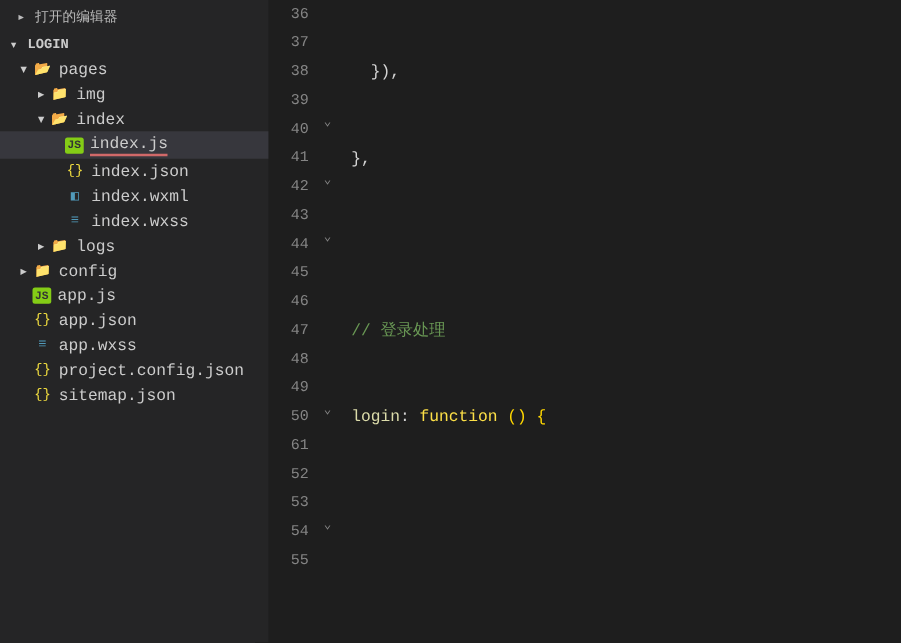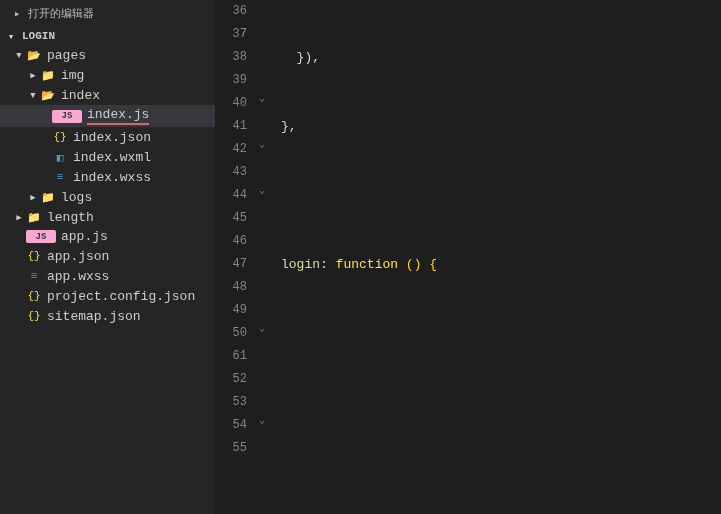--- a/index.html
+++ b/index.html
@@ -7,21 +7,21 @@
     .sidebar { width: 215px; background: #252526; overflow-y: auto; }
     .sidebar-header { padding: 6px 12px; color: #bbb; font-size: 11px; text-transform: uppercase; display: flex; align-items: center; gap: 4px; }
     .section-header { padding: 3px 6px; color: #ccc; font-size: 11px; font-weight: bold; display: flex; align-items: center; gap: 4px; }
     .tree { list-style: none; }
     .tree-item { display: flex; align-items: center; padding: 2px 0; cursor: pointer; color: #ccc; font-size: 13px; white-space: nowrap; }
     .tree-item.active { background: #37373d; }
     .chev { width: 10px; height: 10px; display: inline-flex; align-items: center; justify-content: center; margin-right: 2px; }
     .icon { width: 16px; height: 16px; display: inline-flex; align-items: center; justify-content: center; margin-right: 5px; font-size: 11px; }
     .i-folder { color: #c09553; }
     .i-folder-open { color: #dcb67a; }
-    .i-js { background: #f9a8d4; color: #333; font-weight: bold; font-size: 9px; border-radius: 2px; width: 30px; height: 13px; }
+    .i-js { background: #84cc16; color: #333; font-weight: bold; font-size: 9px; border-radius: 2px; width: 15px; height: 13px; }
     .i-json { color: #f1dd3f; }
     .i-wxml { color: #519aba; }
     .i-wxss { color: #519aba; }
     .i-img { color: #a074c4; }
     .indent { display: inline-block; }
     .editor { flex: 1; display: flex; background: #1e1e1e; position: relative; justify-content: flex-end; }
     .gutter { width: 42px; text-align: right; color: #858585; padding-right: 10px; user-select: none; font-size: 12px; line-height: 23px; padding-top: 0; }
     .fold-col { width: 18px; position: relative; }
     .fold { position: absolute; left: 2px; color: #858585; cursor: pointer; font-size: 10px; }
     .code { flex: 1; padding-left: 6px; font-size: 13px; line-height: 23px; white-space: pre; }
@@ -91,21 +91,21 @@
     <li class="tree-item">
         <span class="indent" style="width:28px"></span>
         <span class="chev">▸</span>
         <span class="icon i-folder">📁</span>
         <span>logs</span>
       </li>
     <li class="tree-item">
         <span class="indent" style="width:14px"></span>
         <span class="chev">▸</span>
         <span class="icon i-folder">📁</span>
-        <span>length</span>
+        <span>config</span>
       </li>
     <li class="tree-item">
         <span class="indent" style="width:26px"></span>
         <span class="icon i-js">JS</span>
         <span>app.js</span>
       </li>
     <li class="tree-item">
         <span class="indent" style="width:26px"></span>
         <span class="icon i-json">{}</span>
         <span>app.json</span>
@@ -157,20 +157,21 @@
     <span class="fold" style="top:92px">⌄</span>
     <span class="fold" style="top:138px">⌄</span>
     <span class="fold" style="top:184px">⌄</span>
     <span class="fold" style="top:322px">⌄</span>
     <span class="fold" style="top:414px">⌄</span>
   </div>
   <div class="code">
     <div class="line"><span class="c-def">  }),</span></div>
     <div class="line"><span class="c-def">},</span></div>
     <div class="line"></div>
+    <div class="line"><span class="c-comment">// 登录处理</span></div>
     <div class="line"><span class="c-func">login</span><span>: </span><span class="c-var">function</span><span class="c-brace"> () {</span></div>
     
     
     
     
     
     
     
     
     

